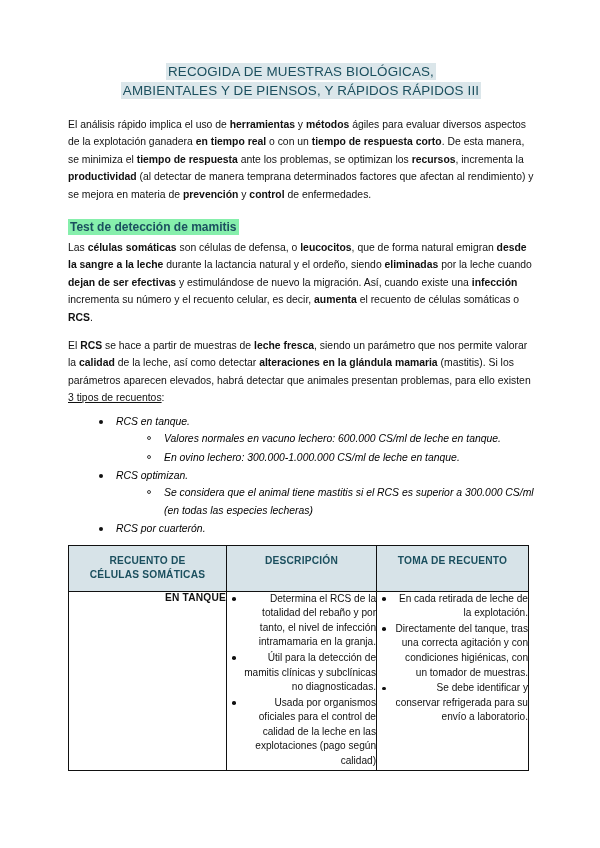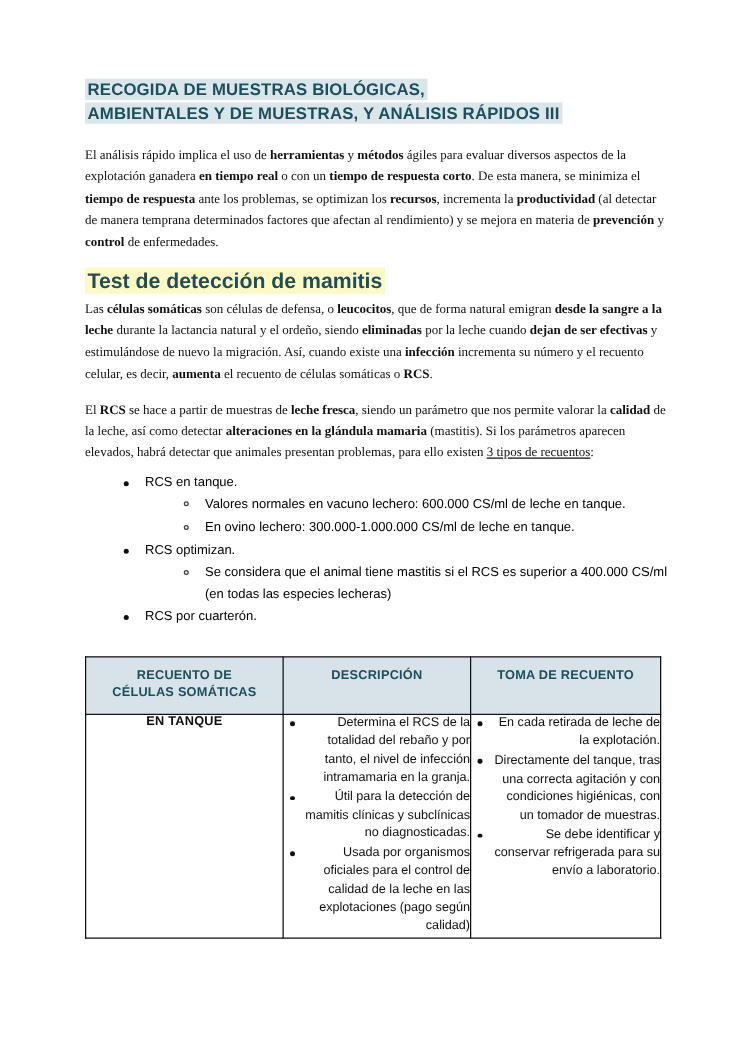--- a/index.html
+++ b/index.html
@@ -18,22 +18,23 @@
     position: relative;
     width: 600px;
     height: 848px;
     box-sizing: border-box;
     padding: 62px 66px 0 68px;
     background: #ffffff;
   }
 
   
   .doc-title {
+    text-align: center;
     font-size: 13.4px;
-    font-weight: bold;
+    font-weight: normal;
     line-height: 19px;
     color: #1b4f5e;
     letter-spacing: 0.15px;
     margin: 0 0 16px 0;
   }
   .doc-title .hl {
     background: #dbe6ea;
     padding: 1px 2px;
     box-decoration-break: clone;
     -webkit-box-decoration-break: clone;
@@ -46,50 +47,50 @@
     color: #15191c;
     margin: 0 0 2px 0;
     line-height: 16px;
     display: inline-block;
     border-bottom: 1.4px solid #15191c;
     padding-bottom: 1px;
   }
   .heading-wrap { margin-bottom: 4px; }
 
   h2.section-heading-teal {
-    font-size: 17px;
+    font-size: 12px;
     font-weight: bold;
     color: #1b4f5e;
     margin: 0;
     line-height: 16px;
     display: inline;
-    background: #fef9c3;
+    background: #86efac;
     padding: 1px 2px;
     text-align: center;
   }
   .heading-wrap-teal { margin: 14px 0 4px 0; }
 
   
   p.body {
     font-size: 10.4px;
     line-height: 17.4px;
     margin: 0 0 11px 0;
     text-align: left;
     color: #111111;
-    font-family: Liberation Serif, serif;
   }
   p.body.tight { margin-bottom: 6px; }
   b, strong { font-weight: bold; }
   .u { text-decoration: underline; }
 
   
   ul.lvl1 {
     list-style: none;
     margin: 0 0 6px 0;
     padding: 0;
+    font-style: italic;
   }
   ul.lvl1 > li.b1 {
     position: relative;
     font-size: 10.4px;
     line-height: 17.4px;
     padding-left: 48px;
     margin: 0 0 1px 0;
   }
   ul.lvl1 > li.b1::before {
     content: "";
@@ -123,21 +124,21 @@
     border-radius: 50%;
     border: 1px solid #3a3a3a;
     background: transparent;
     box-sizing: border-box;
   }
 
   
   table.rcs-table {
     width: 460px;
     border-collapse: collapse;
-    margin-top: 22px;
+    margin-top: 7px;
     table-layout: fixed;
   }
   table.rcs-table th,
   table.rcs-table td {
     border: 1.5px solid #111111;
     vertical-align: top;
     padding: 0;
   }
   table.rcs-table th {
     background: #d7e3e8;
@@ -147,21 +148,21 @@
     text-align: center;
     line-height: 14px;
     padding: 8px 4px 9px 4px;
     letter-spacing: 0.2px;
   }
   .col-a { width: 158px; }
   .col-b { width: 150px; }
   .col-c { width: 152px; }
 
   td.cell-label {
-    text-align: center;
+    text-align: right;
     vertical-align: middle;
     font-size: 10.2px;
     font-weight: bold;
     letter-spacing: 0.2px;
     color: #111111;
   }
   td.cell-list {
     padding: 8px 6px 10px 6px;
   }
   ul.cell-bullets {
@@ -189,21 +190,21 @@
     background: #111111;
   }
 </style>
 </head>
 <body>
 
 <div class="page">
 
   <div class="doc-title">
     <span class="hl">RECOGIDA DE MUESTRAS BIOLÓGICAS,</span><br>
-    <span class="hl">AMBIENTALES Y DE MUESTRAS, Y ANÁLISIS RÁPIDOS III</span>
+    <span class="hl">AMBIENTALES Y DE PIENSOS, Y RÁPIDOS RÁPIDOS III</span>
   </div>
 
 
   <p class="body"><span>El análisis rápido implica el uso de </span><b>herramientas</b><span> y </span><b>métodos</b><span> ágiles para evaluar diversos aspectos de la explotación ganadera </span><b>en tiempo real</b><span> o con un </span><b>tiempo de respuesta corto</b><span>. De esta manera, se minimiza el </span><b>tiempo de respuesta</b><span> ante los problemas, se optimizan los </span><b>recursos</b><span>, incrementa la </span><b>productividad</b><span> (al detectar de manera temprana determinados factores que afectan al rendimiento) y se mejora en materia de </span><b>prevención</b><span> y </span><b>control</b><span> de enfermedades.</span></p>
 
   <div class="heading-wrap-teal">
     <h2 class="section-heading-teal">Test de detección de mamitis</h2>
   </div>
 
   <p class="body"><span>Las </span><b>células somáticas</b><span> son células de defensa, o </span><b>leucocitos</b><span>, que de forma natural emigran </span><b>desde la sangre a la leche</b><span> durante la lactancia natural y el ordeño, siendo </span><b>eliminadas</b><span> por la leche cuando </span><b>dejan de ser efectivas</b><span> y estimulándose de nuevo la migración. Así, cuando existe una </span><b>infección</b><span> incrementa su número y el recuento celular, es decir, </span><b>aumenta</b><span> el recuento de células somáticas o </span><b>RCS</b><span>.</span></p>
@@ -214,21 +215,21 @@
     <li class="b1">
       <span>RCS en tanque.</span>
       <ul class="lvl2">
         <li class="b2">Valores normales en vacuno lechero: 600.000 CS/ml de leche en tanque.</li>
         <li class="b2">En ovino lechero: 300.000-1.000.000 CS/ml de leche en tanque.</li>
       </ul>
     </li>
     <li class="b1">
       <span>RCS optimizan.</span>
       <ul class="lvl2">
-        <li class="b2">Se considera que el animal tiene mastitis si el RCS es superior a 400.000 CS/ml (en todas las especies lecheras)</li>
+        <li class="b2">Se considera que el animal tiene mastitis si el RCS es superior a 300.000 CS/ml (en todas las especies lecheras)</li>
       </ul>
     </li>
     <li class="b1">
       <span>RCS por cuarterón.</span>
     </li>
   </ul>
 
   <table class="rcs-table">
     <colgroup>
       <col class="col-a">

